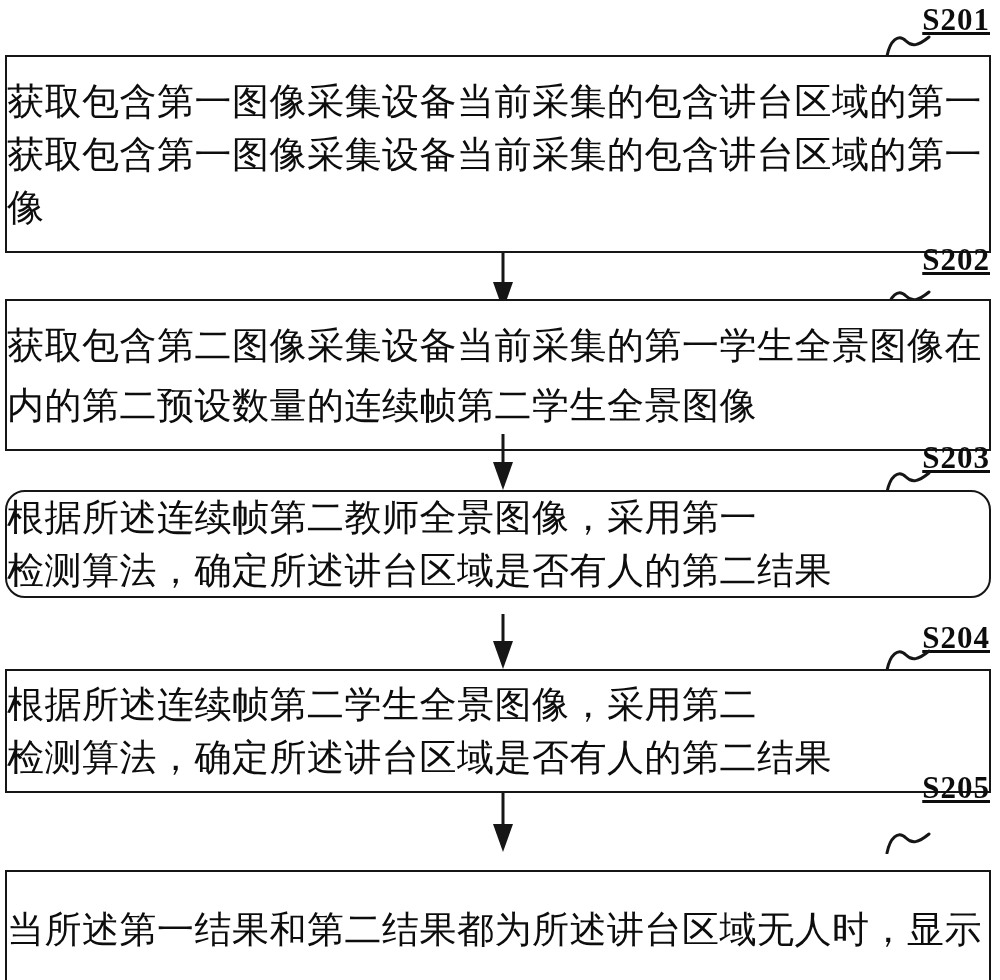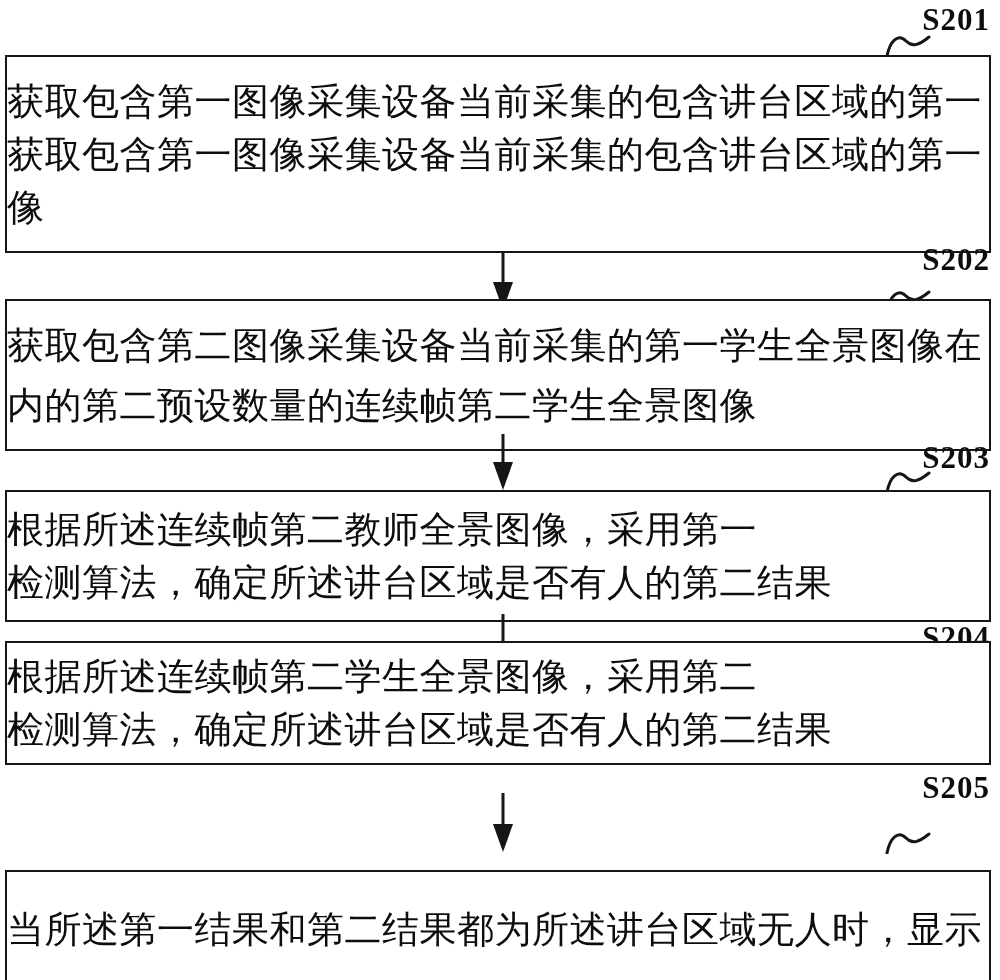--- a/index.html
+++ b/index.html
@@ -30,33 +30,34 @@
     text-align: center;
   }
   .box .line {
     font-size: 37px;
     line-height: 53px;
     letter-spacing: 0.5px;
     white-space: nowrap;
   }
   .box-1 { top: 55px;  height: 198px; }
   .box-2 { top: 299px; height: 152px; gap: 7px; }
-  .box-3 { top: 490px; height: 132px; }
-  .box-4 { top: 641px; height: 124px; }
+  .box-3 { top: 490px; height: 108px; border-radius: 20px; }
+  .box-4 { top: 669px; height: 124px; }
   .box-5 { top: 870px; height: 119px; }
 
   .step-label {
     position: absolute;
     right: 10px;
     width: 150px;
     text-align: right;
     font-size: 31px;
     font-weight: bold;
     letter-spacing: 1px;
     color: #0d0d0d;
+    text-decoration: underline;
   }
   .label-1 { top: 2px; }
   .label-2 { top: 242px; }
   .label-3 { top: 440px; }
   .label-4 { top: 620px; }
   .label-5 { top: 770px; }
 
   .squiggle {
     position: absolute;
     left: 884px;

